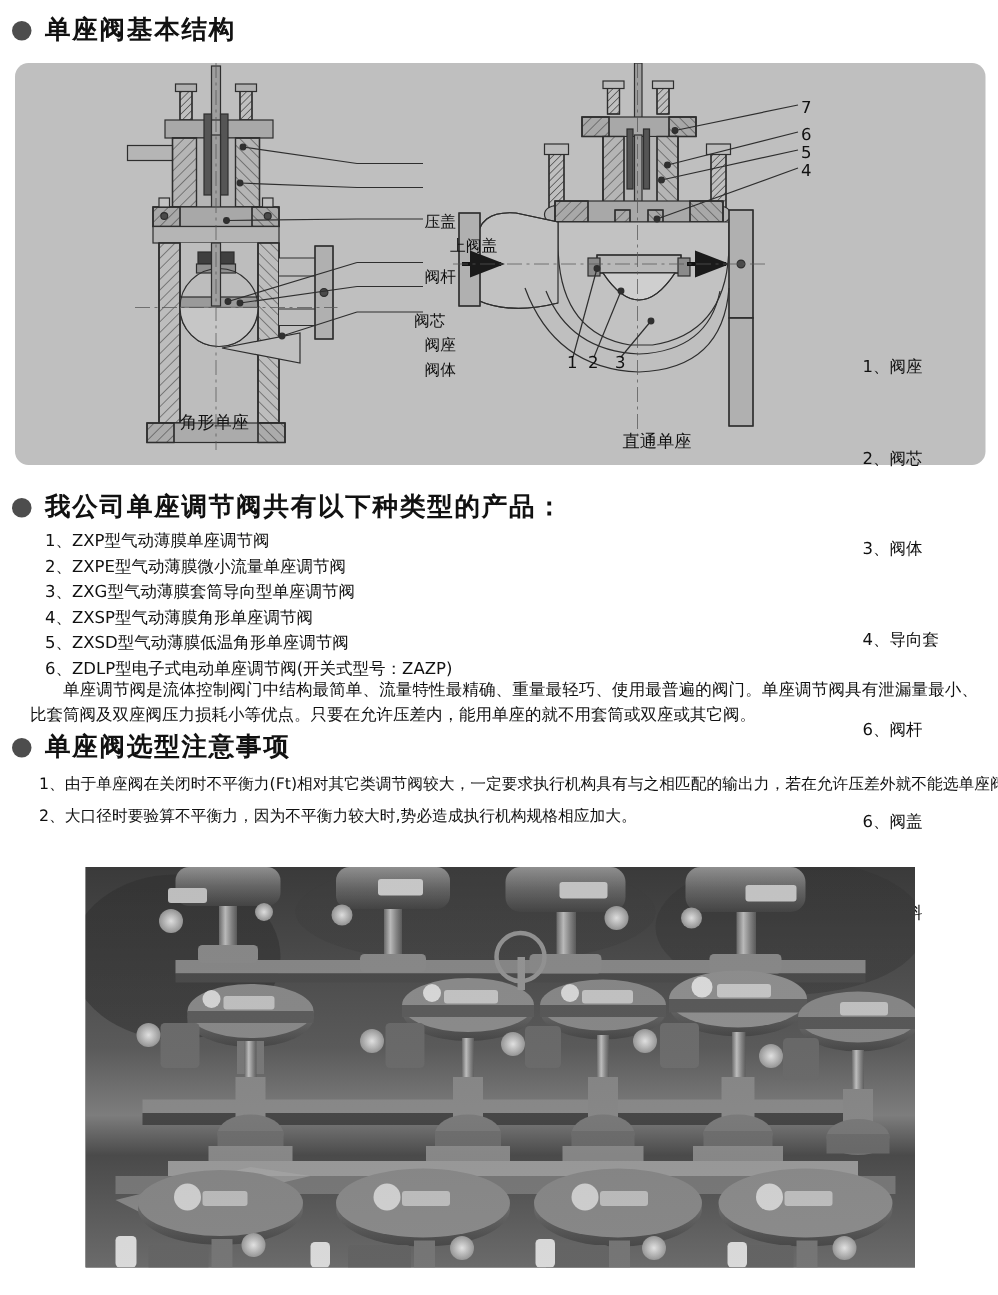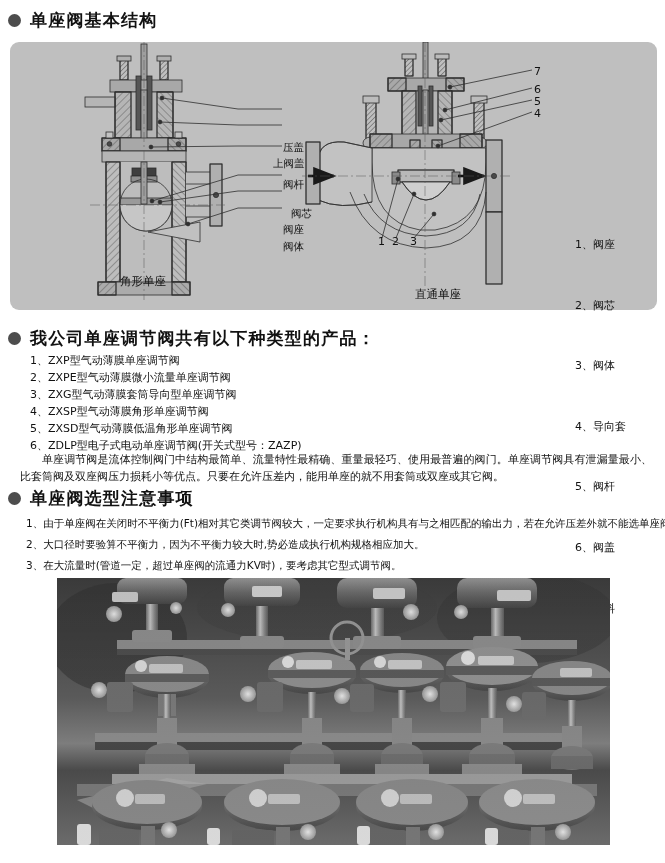--- a/index.html
+++ b/index.html
@@ -296,40 +296,40 @@
           <line x1="104" y1="152" x2="86" y2="196"></line>
           <line x1="124" y1="172" x2="104" y2="196"></line>
           <circle cx="88" cy="137" r="1.9" fill="#303030"></circle>
           <circle cx="104" cy="152" r="1.9" fill="#303030"></circle>
           <circle cx="124" cy="172" r="1.9" fill="#303030"></circle>
         </g>
       </g>
     </svg>
 
     <div class="vlabel" style="left:273px;top:99px;">压盖</div>
-    <div class="vlabel" style="left:263px;top:115px;">上阀盖</div>
+    <div class="vlabel" style="left:290px;top:115px;">上阀盖</div>
     <div class="vlabel" style="left:273px;top:136px;">阀杆</div>
-    <div class="vlabel" style="left:281px;top:165px;">阀芯</div>
+    <div class="vlabel" style="left:266px;top:165px;">阀芯</div>
     <div class="vlabel" style="left:273px;top:181px;">阀座</div>
     <div class="vlabel" style="left:273px;top:198px;">阀体</div>
 
     <div class="vnum" style="left:524px;top:23px;">7</div>
     <div class="vnum" style="left:524px;top:41px;">6</div>
     <div class="vnum" style="left:524px;top:53px;">5</div>
     <div class="vnum" style="left:524px;top:65px;">4</div>
     <div class="vnum" style="left:368px;top:193px;">1</div>
     <div class="vnum" style="left:382px;top:193px;">2</div>
     <div class="vnum" style="left:400px;top:193px;">3</div>
 
     <div class="legend">
       <div>1、阀座</div>
       <div>2、阀芯</div>
       <div>3、阀体</div>
       <div>4、导向套</div>
-      <div>5、阀杆</div>
+      <div>6、阀杆</div>
       <div>6、阀盖</div>
       <div>7、填料</div>
     </div>
 
     <div class="cap" style="left:110px;top:232px;text-align:center;">角形单座</div>
     <div class="cap" style="left:405px;top:245px;">直通单座</div>
   </div>
 
   <div class="heading" style="top:330px;">
     <span class="bullet"></span>
@@ -348,21 +348,20 @@
   <div class="para" style="top:452px;">单座调节阀是流体控制阀门中结构最简单、流量特性最精确、重量最轻巧、使用最普遍的阀门。单座调节阀具有泄漏量最小、比套筒阀及双座阀压力损耗小等优点。只要在允许压差内，能用单座的就不用套筒或双座或其它阀。</div>
 
   <div class="heading" style="top:490px;">
     <span class="bullet"></span>
     <span class="htext">单座阀选型注意事项</span>
   </div>
 
   <div class="notes" style="top:513px;">
     <div>1、由于单座阀在关闭时不平衡力(Ft)相对其它类调节阀较大，一定要求执行机构具有与之相匹配的输出力，若在允许压差外就不能选单座阀。</div>
     <div>2、大口径时要验算不平衡力，因为不平衡力较大时,势必造成执行机构规格相应加大。</div>
-    <div>3、在大流量时(管道一定，超过单座阀的流通力KV时)，要考虑其它型式调节阀。</div>
   </div>
 
   <div class="photo-wrap" title="成排气动薄膜单座调节阀产品照片">
     <svg width="553" height="267" viewBox="0 0 553 267">
       <defs>
         <linearGradient id="bg" x1="0" y1="0" x2="0" y2="1">
           <stop offset="0" stop-color="#3a3a3a"></stop>
           <stop offset="0.45" stop-color="#5a5a5a"></stop>
           <stop offset="0.62" stop-color="#7d7d7d"></stop>
           <stop offset="0.72" stop-color="#4a4a4a"></stop>

